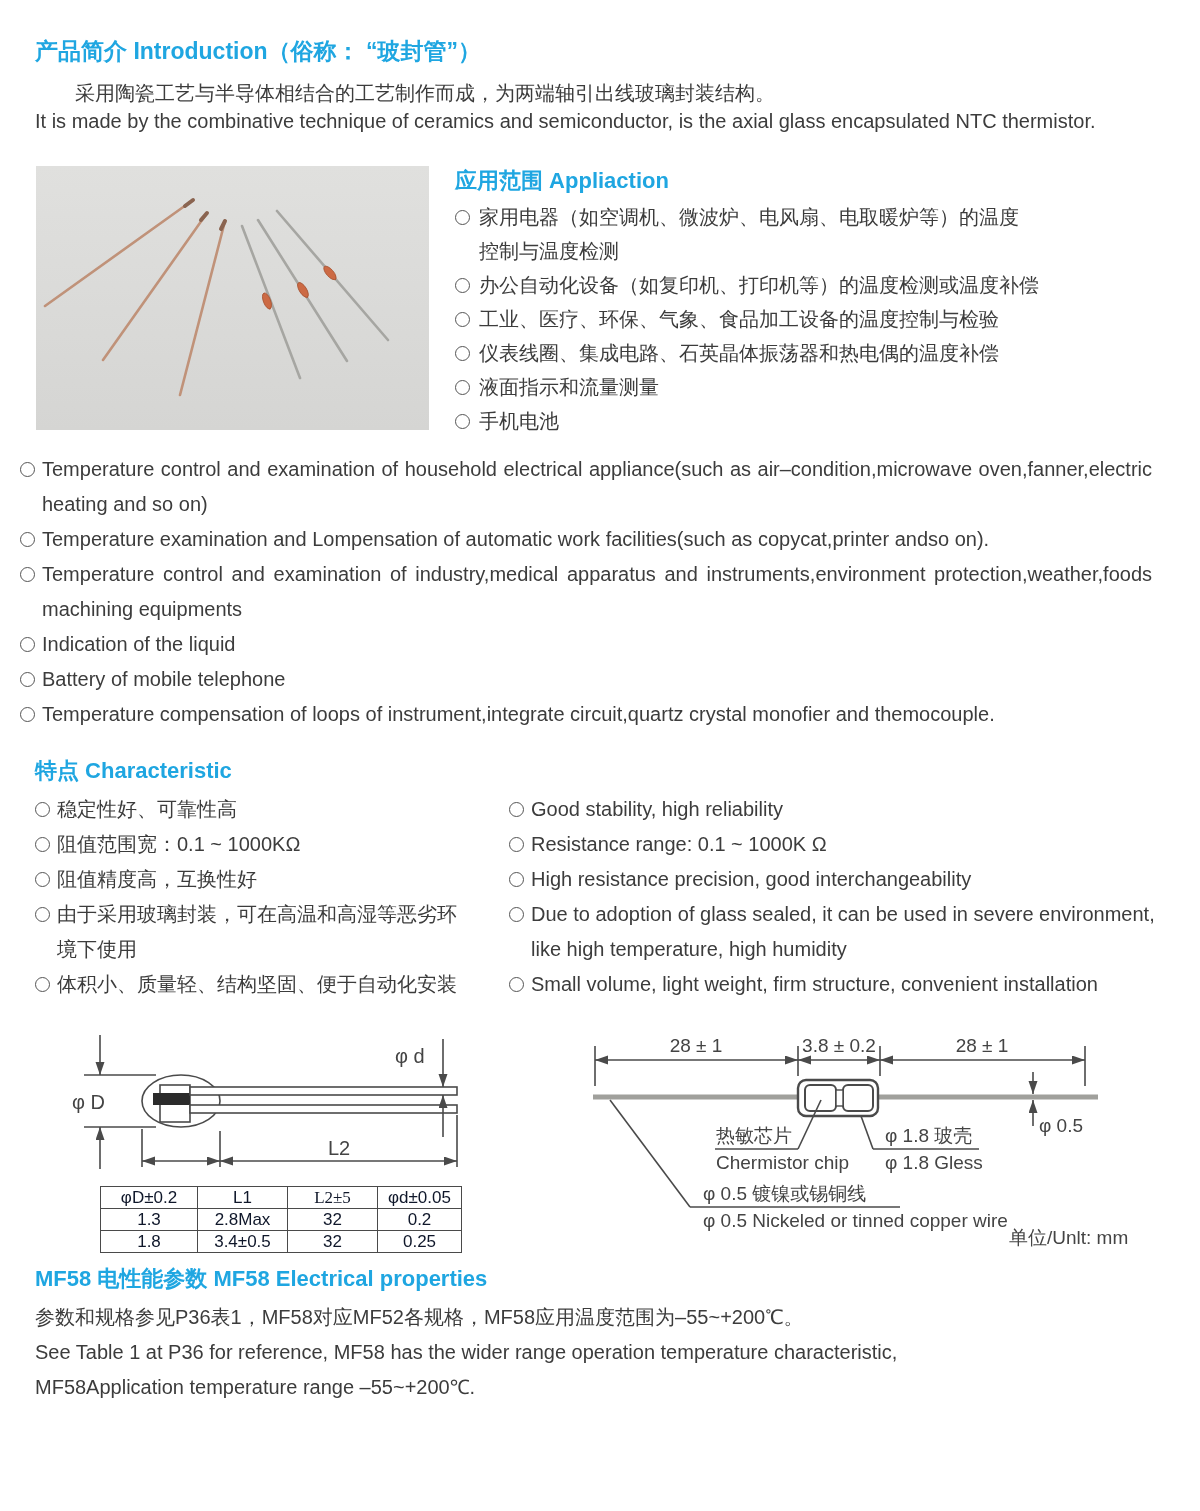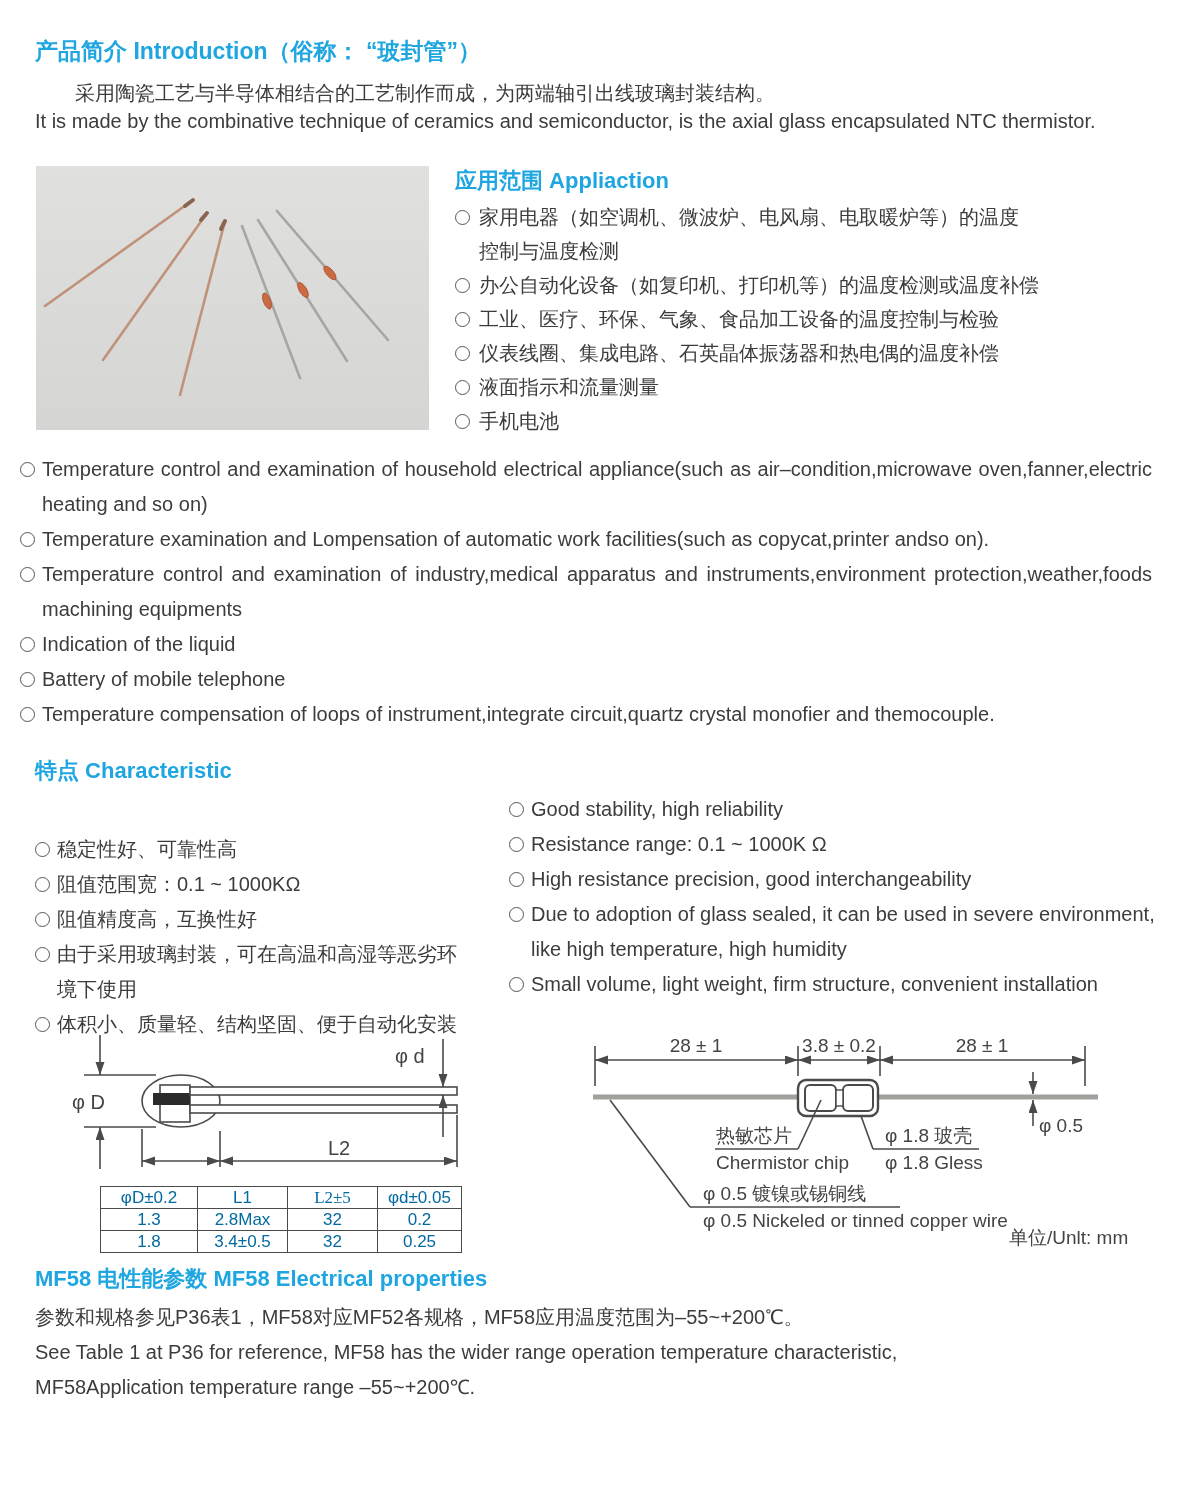--- a/index.html
+++ b/index.html
@@ -22,31 +22,31 @@
          margin:10px 9px 0 0;background:transparent;}
   .o-txt{white-space:pre-line;}
 
   #app-en{position:absolute;left:20px;top:452px;width:1132px;}
   #app-en .o-item{line-height:35px;}
   #app-en .o-txt{text-align:justify;}
   #app-en .o-dot{margin-right:7px;}
 
   #char{position:absolute;left:35px;top:758px;width:1132px;}
   #char .cols{display:flex;margin-top:8px;}
-  #char .col-zh{width:452px;margin-right:22px;margin-top:40px;}
+  #char .col-zh{width:452px;margin-right:22px;}
   #char .col-en{flex:1;}
   #char .o-item{line-height:35px;}
   #char .o-dot{margin-right:7px;}
 
   #left-svg{position:absolute;left:70px;top:1025px;}
   #right-svg{position:absolute;left:585px;top:1028px;}
   svg text{fill:#444444;font-family:"Liberation Sans",sans-serif;}
 
   #dim-table{position:absolute;left:100px;top:1186px;border-collapse:collapse;
-             font-size:17px;color:#0369a1;table-layout:fixed;}
+             font-size:17px;color:#0f172a;table-layout:fixed;}
   #dim-table th,#dim-table td{border:1.8px solid #4a4a4a;text-align:center;
              font-weight:normal;height:21px;padding:0;}
   #dim-table .c0{width:96px;} #dim-table .c1{width:89px;}
   #dim-table .c2{width:89px;font-family:Liberation Serif, serif;} #dim-table .c3{width:83px;}
 
   #mf58{position:absolute;left:35px;top:1266px;width:1130px;}
   #mf58 .lines{font-size:20px;line-height:35px;margin-top:8px;}
 </style>
 </head>
 <body>

